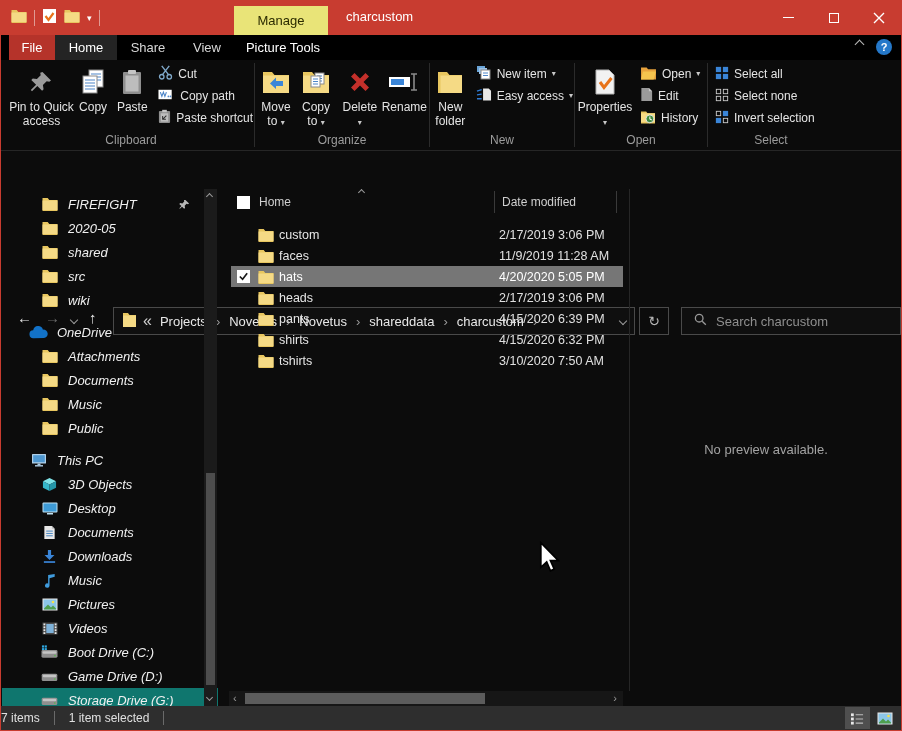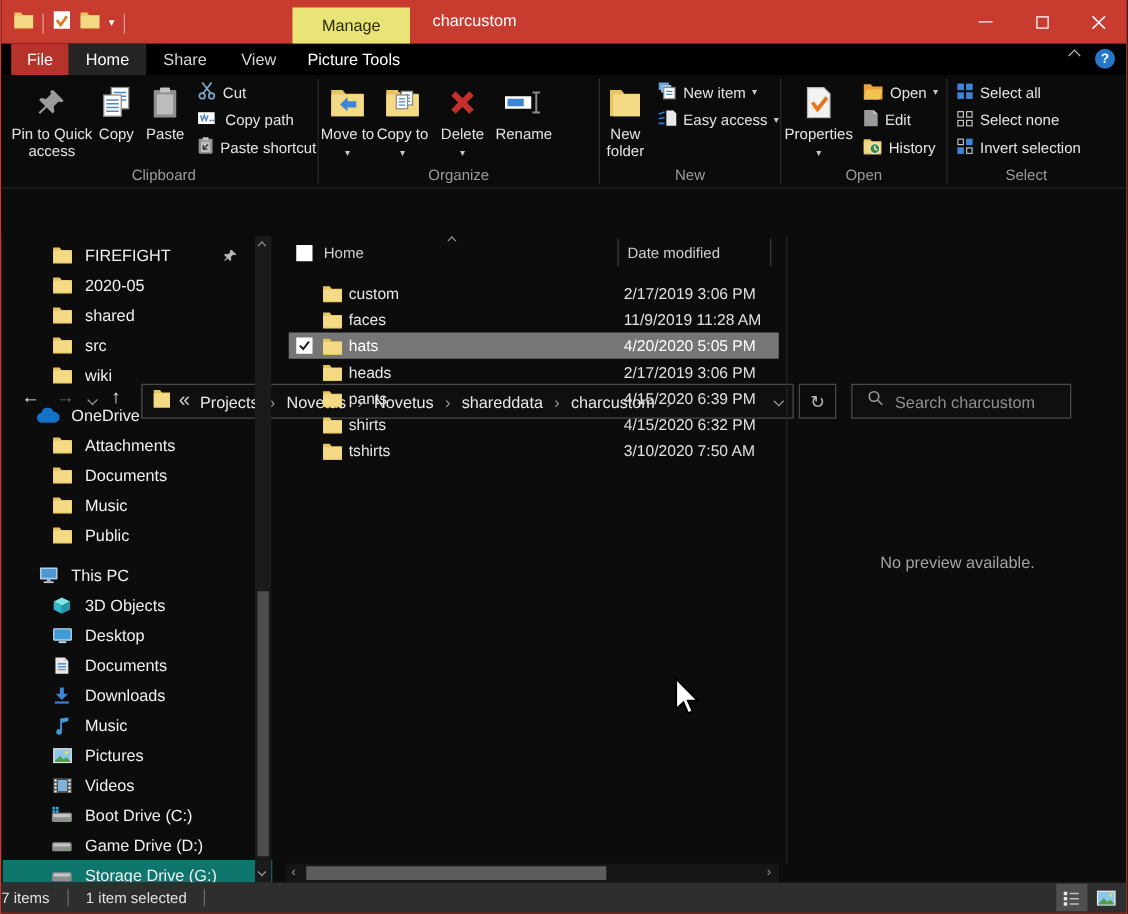--- a/index.html
+++ b/index.html
@@ -51,26 +51,26 @@
   .nav-dim { color:#6a6a6a; }
   .chev-down-s { width:6px; height:6px; border-left:1.5px solid #9a9a9a; border-bottom:1.5px solid #9a9a9a; transform:rotate(-45deg); display:block; }
   .addrbox { position:absolute; left:112px; top:156px; width:522px; height:28px; background:#0f0f0f;
     border:1px solid #4a4a4a; display:flex; align-items:center; padding:0 8px; }
   .crumbs { display:flex; align-items:center; font-size:13px; color:#e8e8e8; flex:1; }
   .crumb { padding:0 2px; cursor:default; }
   .crumb-sep { color:#9a9a9a; padding:0 7px; font-size:13px; }
   .addr-prefix { color:#cfcfcf; padding:0 6px 0 6px; }
   .refreshbox { position:absolute; left:638px; top:156px; width:30px; height:28px; border:1px solid #4a4a4a;
     display:flex; align-items:center; justify-content:center; color:#b8b8b8; font-size:14px; }
-  .searchbox { position:absolute; left:680px; top:156px; width:176px; height:28px; background:#0f0f0f;
+  .searchbox { position:absolute; left:680px; top:156px; width:220px; height:28px; background:#0f0f0f;
     border:1px solid #4a4a4a; display:flex; align-items:center; gap:9px; padding:0 12px; }
   .search-ph { color:#8f8f8f; font-size:13px; }
   
   .sidebar { position:absolute; left:1px; top:189px; width:216px; height:517px; overflow:hidden; padding-top:3px; }
-  .side-item { height:24px; display:flex; align-items:center; gap:9px; padding-left:38px; color:#f0f0f0; font-size:13px; cursor:default; }
+  .side-item { height:24px; display:flex; align-items:center; gap:9px; padding-left:38px; color:#f0f0f0; font-size:13px; cursor:default;font-style:italic; }
   .side-item.top { padding-left:27px; }
   .side-item.gap { margin-top:8px; }
   .side-item.hover { background:#0f766e; }
   .si-icon { width:19px; display:flex; justify-content:center; }
   .si-pin { margin-left:auto; margin-right:28px; display:flex; }
   .sb-scroll { position:absolute; left:203px; top:189px; width:13px; height:517px; background:#1b1b1b; }
   .sb-thumb { position:absolute; left:2px; width:9px; background:#4d4d4d; }
   .sb-arrow { position:absolute; left:3px; }
   
   .filepane { position:absolute; left:230px; top:189px; width:392px; height:502px; }
@@ -220,21 +220,21 @@
                 </svg></span>
             <span>Paste shortcut</span>
           </div>
         </div>
       </div>
       <div class="rgroup-label">Clipboard</div>
     </div>
 
     <div class="rsep"></div>
 
-    <div class="rgroup" style="width:222px">
+    <div class="rgroup" style="width:172px">
       <div class="ritems">
         <div class="rbtn-big" style="width:44px">
           <span class="ricon-big">
               <svg width="28" height="24" viewBox="0 0 28 24">
                 <path d="M1 2h9l2.5 3H27v18H1z" fill="#e8c65f"></path>
                 <path d="M1 5.5h26V23H1z" fill="#f5da85"></path>
                 <path d="M8 13.5l6-6v3.5h7v5h-7V19z" fill="#3a85d8"></path>
               </svg>
             </span>
           <span class="rlabel"><span>Move to</span> <span class="caret">▾</span></span>

